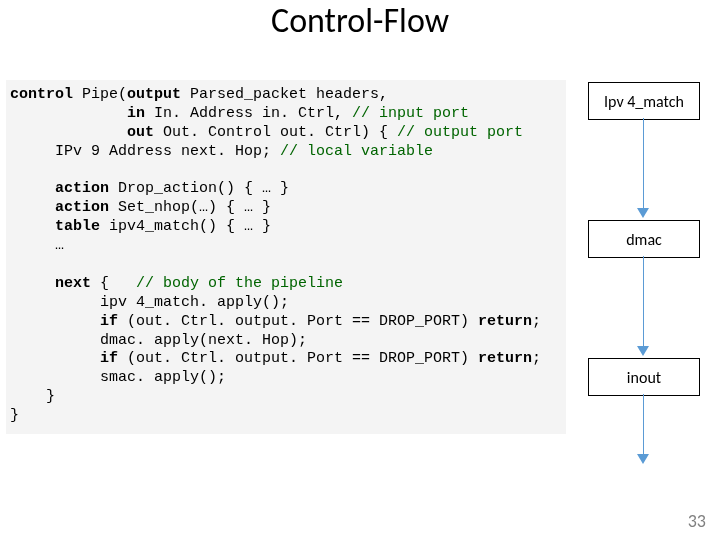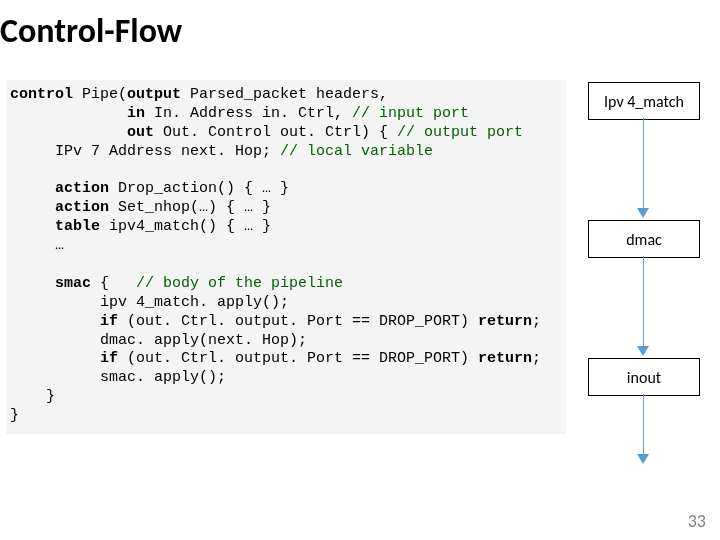--- a/index.html
+++ b/index.html
@@ -6,24 +6,23 @@
     margin: 0;
     padding: 0;
     width: 720px;
     height: 540px;
     background: #fff;
     font-family: Calibri, Arial, sans-serif;
     overflow: hidden;
     position: relative;
   }
   .title {
-    text-align: left;
+    text-align: center;
     font-size: 34px;
-    margin-top: 10px;
-    font-weight: 700;
+    font-weight: 400;
     color: #000;
   }
   .codeblock {
     position: absolute;
     top: 80px;
     left: 6px;
     width: 560px;
     background: #f4f4f4;
     padding: 6px 4px 8px 4px;
     box-sizing: border-box;
@@ -76,28 +75,28 @@
 </style>
 </head>
 <body>
 
 <div class="title">Control-Flow</div>
 
 <div class="codeblock">
 <pre><span class="kw">control</span><span> Pipe(</span><span class="kw">output</span><span> Parsed_packet headers,</span>
 <span>             </span><span class="kw">in</span><span> In. Address in. Ctrl, </span><span class="com">// input port</span>
 <span>             </span><span class="kw">out</span><span> Out. Control out. Ctrl) { </span><span class="com">// output port</span>
-<span>     IPv 7 Address next. Hop; </span><span class="com">// local variable</span>
+<span>     IPv 9 Address next. Hop; </span><span class="com">// local variable</span>
 <span></span>
 <span>     </span><span class="kw">action</span><span> Drop_action() { … }</span>
 <span>     </span><span class="kw">action</span><span> Set_nhop(…) { … }</span>
 <span>     </span><span class="kw">table</span><span> ipv4_match() { … }</span>
 <span>     …</span>
 <span></span>
-<span>     </span><span class="kw">smac</span><span> {   </span><span class="com">// body of the pipeline</span>
+<span>     </span><span class="kw">next</span><span> {   </span><span class="com">// body of the pipeline</span>
 <span>          ipv 4_match. apply();</span>
 <span>          </span><span class="kw">if</span><span> (out. Ctrl. output. Port == DROP_PORT) </span><span class="kw">return</span><span>;</span>
 <span>          dmac. apply(next. Hop);</span>
 <span>          </span><span class="kw">if</span><span> (out. Ctrl. output. Port == DROP_PORT) </span><span class="kw">return</span><span>;</span>
 <span>          smac. apply();</span>
 <span>    }</span>
 <span>}</span></pre>
 </div>
 
 <div class="flowbox" style="top:82px;">Ipv 4_match</div>

